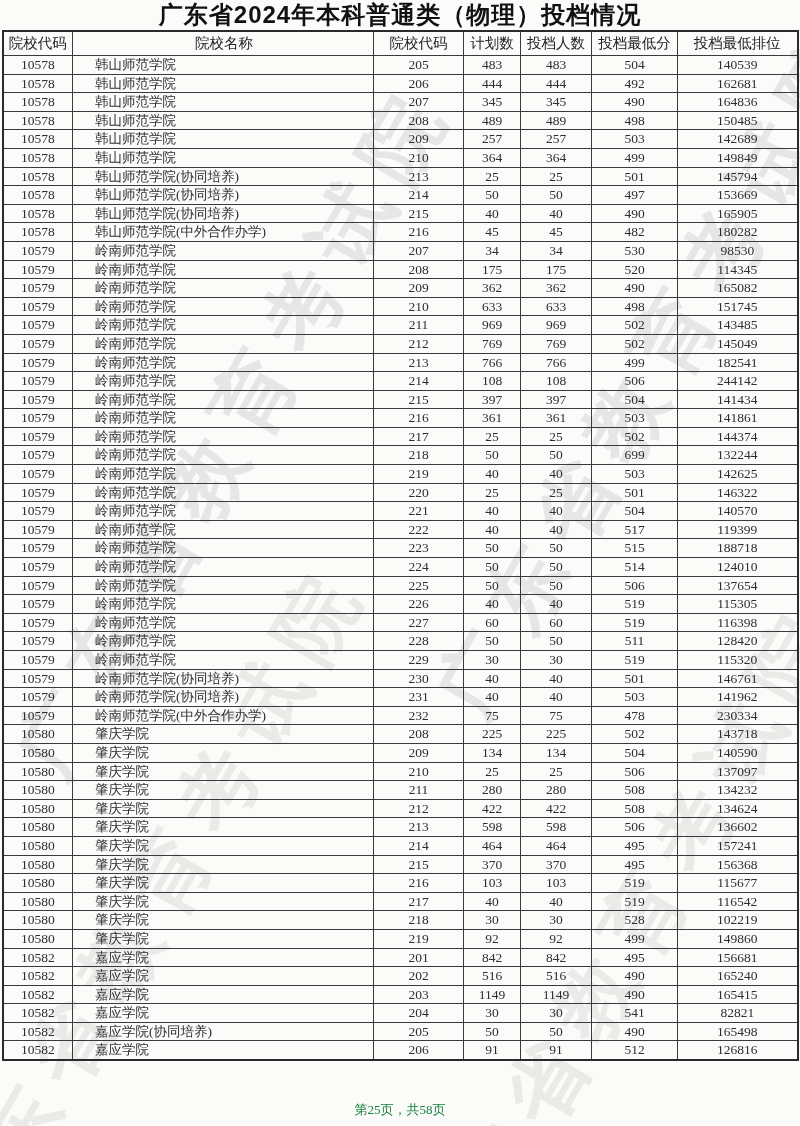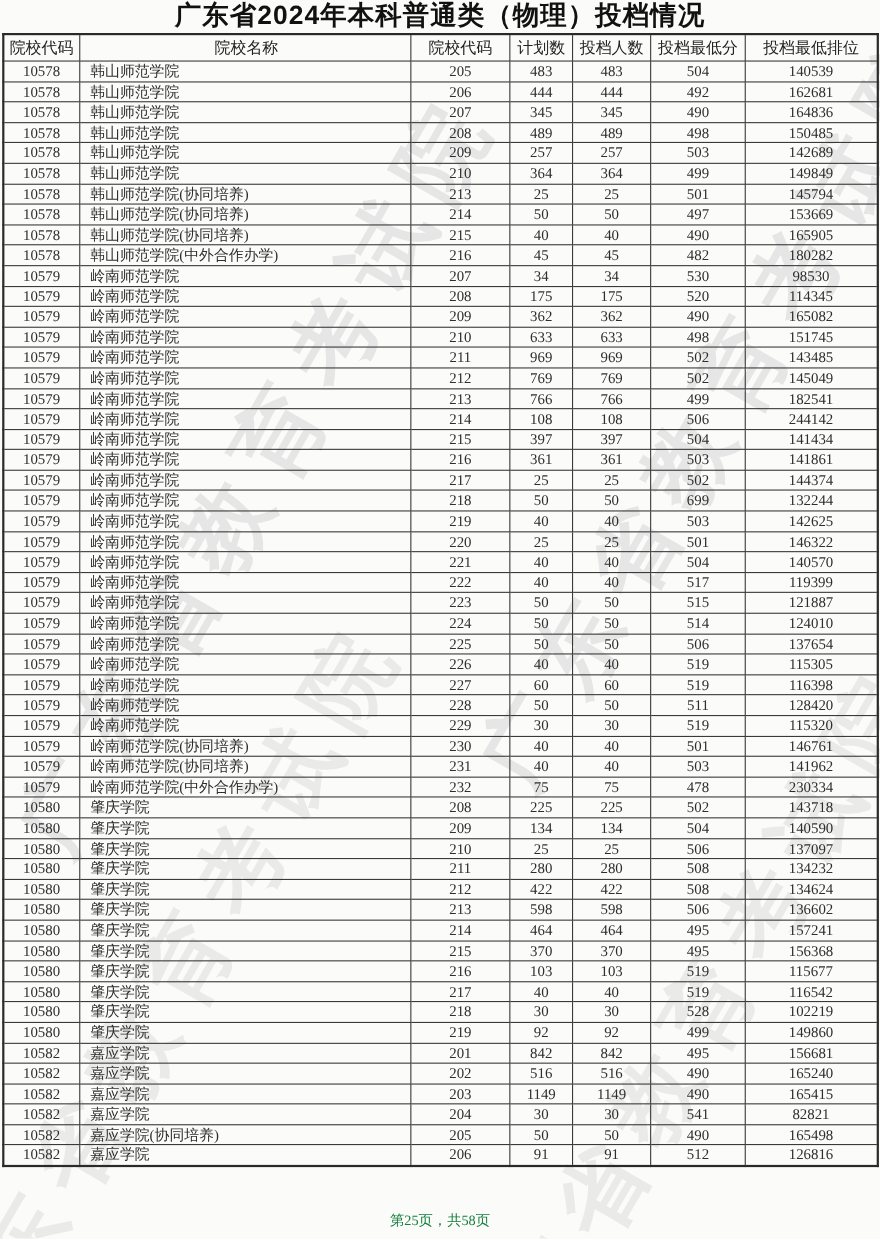--- a/index.html
+++ b/index.html
@@ -45,21 +45,21 @@
   .score-table{border:2px solid #2a2a2a;}
   .score-table thead th{
     height:23px;font-size:14.5px;font-weight:normal;text-align:center;
     color:#222;
   }
   .score-table thead th.h-name{text-align:center;padding-left:6px;}
   .score-table td{
     height:17.6px;font-size:13.5px;text-align:center;color:#2e2e2e;
     line-height:17.6px;
   }
-  .score-table td.col-name{text-align:left;padding-left:9px;}
+  .score-table td.col-name{text-align:left;padding-left:22px;}
   
   .footer{
     position:absolute;z-index:2;left:0;right:0;top:1101px;
     text-align:center;font-size:13px;color:#15803d;
     font-family:"Liberation Serif","DejaVu Serif",serif;
   }
 </style>
 </head>
 <body>
 
@@ -328,21 +328,21 @@
         <td>517</td>
         <td>119399</td>
       </tr>
       <tr>
         <td>10579</td>
         <td class="col-name">岭南师范学院</td>
         <td>223</td>
         <td>50</td>
         <td>50</td>
         <td>515</td>
-        <td>121887</td>
+        <td>188718</td>
       </tr>
       <tr>
         <td>10579</td>
         <td class="col-name">岭南师范学院</td>
         <td>224</td>
         <td>50</td>
         <td>50</td>
         <td>514</td>
         <td>124010</td>
       </tr>

